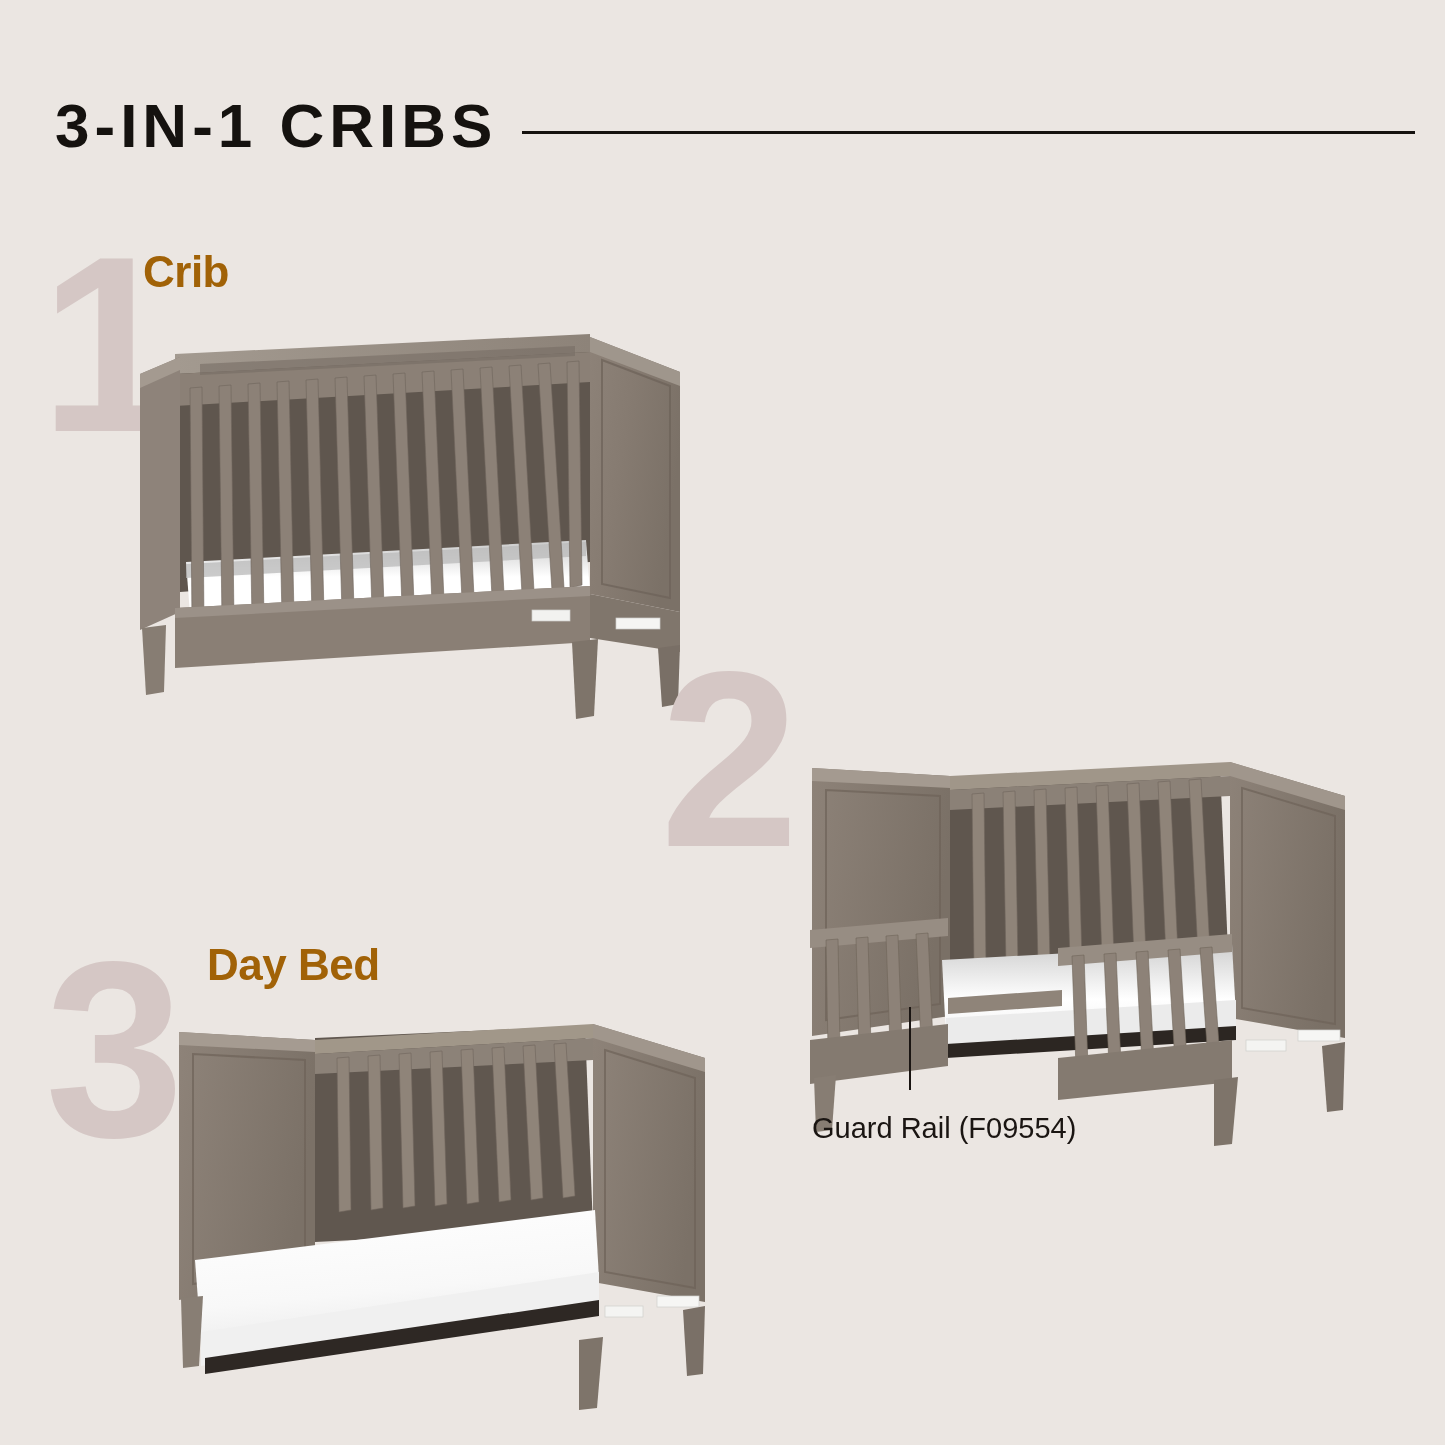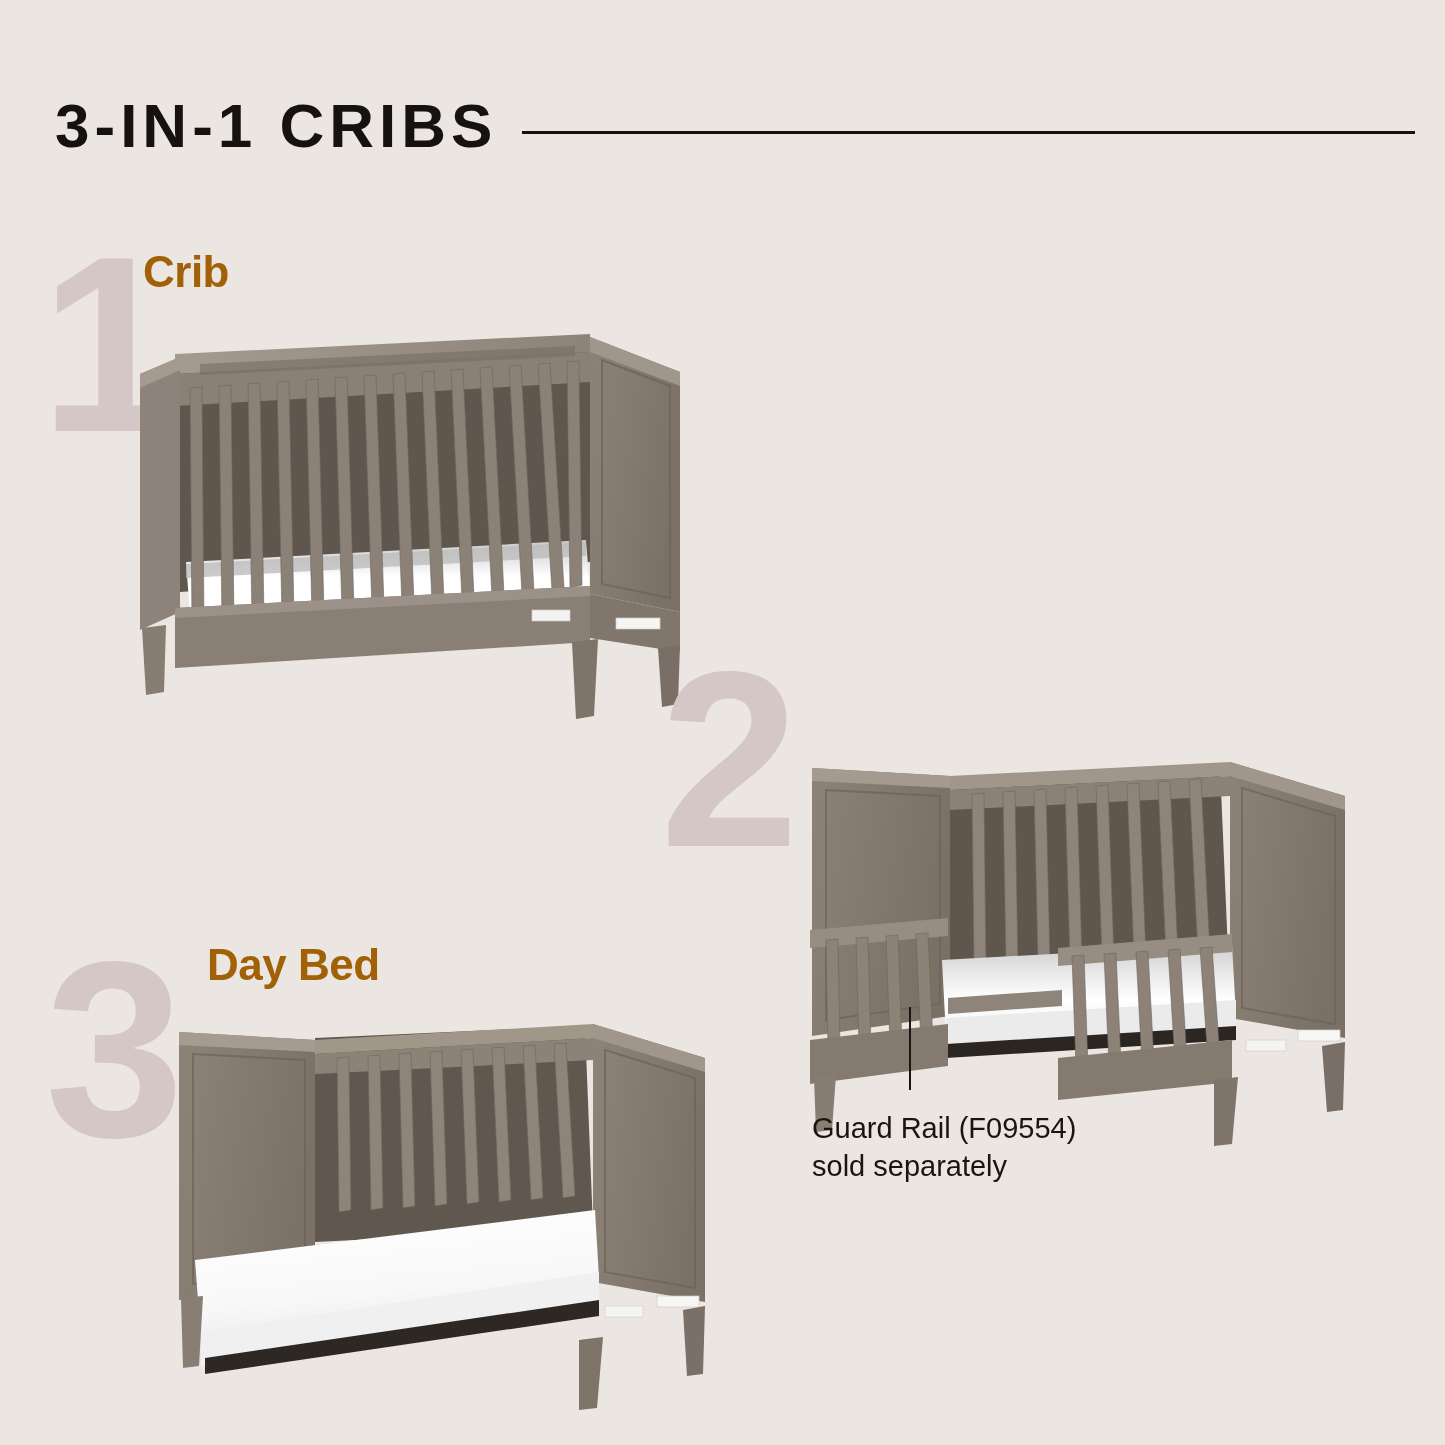--- a/index.html
+++ b/index.html
@@ -218,21 +218,20 @@
 
       <polygon points="14,330 36,327 32,382 16,384" fill="#877d73"></polygon>
       <polygon points="414,332 438,329 432,396 414,398" fill="#7e746a"></polygon>
       <polygon points="522,298 545,294 543,362 527,364" fill="#796f66"></polygon>
     </svg>
   </div>
 
   <div class="anno-line"></div>
   <div class="anno-text">
     <span>Guard Rail (F09554)</span>
-    <span>sold separately</span>
   </div>
 
   <div class="numeral num-3">3</div>
   <div class="step-label lbl-3">Day Bed</div>
 
   <div class="product p-daybed">
     <svg viewBox="0 0 560 408" width="560" height="408">
       <defs>
         <linearGradient id="dPanelG" x1="0" y1="0" x2="1" y2="0.3">
           <stop offset="0" stop-color="#8e8379"></stop>

